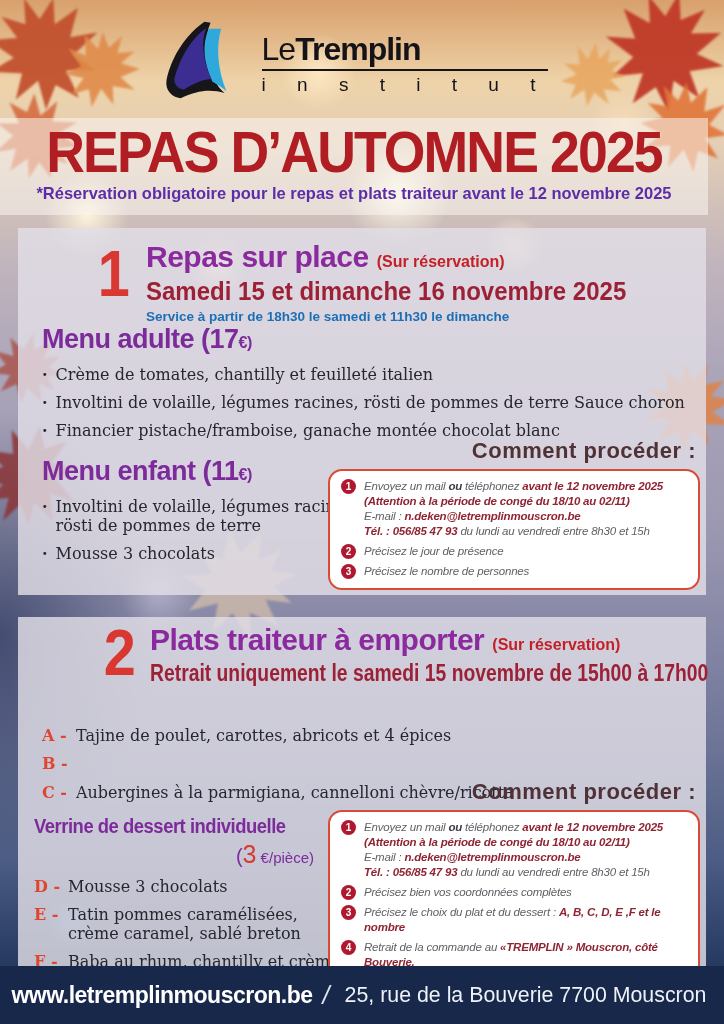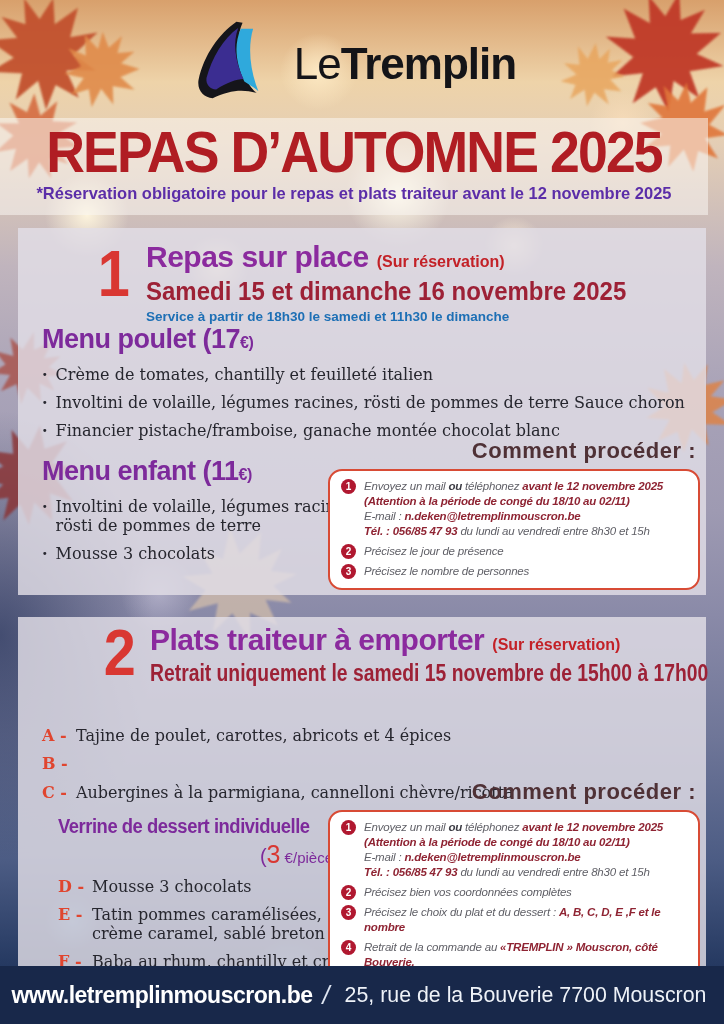--- a/index.html
+++ b/index.html
@@ -18,21 +18,21 @@
     radial-gradient(circle 62px at 40% 96%, rgba(120,200,235,.35), rgba(120,200,235,0) 70%),
     radial-gradient(circle 40px at 10% 90%, rgba(100,180,225,.32), rgba(100,180,225,0) 70%),
     radial-gradient(circle 72px at 76% 93%, rgba(95,165,215,.28), rgba(95,165,215,0) 70%),
     linear-gradient(180deg,#d8a06c 0%,#eed3a9 8%,#e4ceb5 14%,#c0b4bd 26%,#a9a3b8 38%,
                     #9e9ab2 50%,#8a8aa8 60%,#6f7698 72%,#4c5c84 84%,#263a62 94%,#16264a 100%);}
   .leaf{position:absolute;z-index:1;filter:blur(1px);}
   
   .logo{position:absolute;top:20px;left:0;right:0;z-index:2;display:flex;
         justify-content:center;align-items:center;gap:14px;transform:translateX(-12px);}
   .logo-mark{width:96px;height:88px;}
-  .brand{font-size:44px;line-height:1;color:#141418;letter-spacing:-1px;}
+  .brand{font-size:32px;line-height:1;color:#141418;letter-spacing:-1px;}
   .brand .b1{font-weight:400;}
   .brand .b2{font-weight:600;}
   .brand .b3{font-weight:800;}
   .brand-sub{margin-top:4px;border-top:2.5px solid #141418;padding-top:3px;
              font-size:19px;letter-spacing:13px;color:#141418;font-weight:500;}
   
   .band{position:absolute;top:118px;left:0;right:16px;height:97px;z-index:2;
         background:rgba(250,245,242,.55);text-align:center;padding-top:5px;box-sizing:border-box;}
   .title{margin:0;font-size:57px;font-weight:800;color:#b01d23;line-height:1.02;
          letter-spacing:-2px;transform:scaleX(.94);white-space:nowrap;}
@@ -64,21 +64,21 @@
           color:#26262e;margin-bottom:9px;line-height:1.2;}
   .m-item .dot{font-weight:700;}
   .mi-text{white-space:pre-line;}
   
   .l-item{display:flex;gap:6px;font-family:"DejaVu Serif",serif;font-size:16px;
           color:#26262e;margin-bottom:10px;line-height:1.15;}
   .l-item .letter{color:#e0452f;font-weight:700;min-width:28px;}
   .li-text{white-space:pre-line;}
   .brasserie-h{position:absolute;left:24px;top:66px;font-size:24px;}
   .abc{position:absolute;left:24px;top:110px;width:650px;}
-  .verrine{position:absolute;left:40px;top:198px;width:308px;}
+  .verrine{position:absolute;left:16px;top:198px;width:308px;}
   .verrine-h{margin:0;font-size:20px;white-space:nowrap;transform:scaleX(.92);
              transform-origin:left;}
   .verrine-price{text-align:right;padding-right:28px;margin:2px 0 9px;color:#7d2a9b;font-weight:400;}
   .vp-open{font-size:20px;}
   .vp-digit{color:#d93732;font-size:25px;}
   .vp-unit{font-size:15px;}
   
   .proc{position:absolute;right:6px;width:372px;}
   .panel1 .proc{top:210px;}
   .panel2 .proc{top:162px;}
@@ -139,37 +139,38 @@
     </svg>
 
   <header class="logo">
     <svg class="logo-mark" viewBox="0 0 100 100">
       <path d="M55 2 C35 16 18 40 12 68 C10 80 18 88 28 89 C46 80 62 78 78 83 C70 76 66 70 68 62 C58 40 54 20 62 3 Z" fill="#15151a"></path>
       <path d="M60 10 C52 28 54 48 64 70 C70 74 76 77 80 81 C70 56 68 30 74 10 Z" fill="#2fa9dc"></path>
       <path d="M57 9 C40 21 27 43 21 66 C20 73 25 79 32 79 C44 71 55 67 63 67 C53 45 51 25 57 9 Z" fill="#3b2d91"></path>
     </svg>
     <div class="logo-text">
       <div class="brand"><span class="b1">Le</span><span class="b2">Trem</span><span class="b3">plin</span></div>
+      <div class="brand-sub">i n s t i t u t</div>
     </div>
   </header>
 
   <div class="band">
     <h1 class="title">REPAS D’AUTOMNE 2025</h1>
     <p class="subtitle">*Réservation obligatoire pour le repas et plats traiteur avant le 12 novembre 2025</p>
   </div>
 
   <section class="panel panel1">
     <div class="sec-num">1</div>
     <div class="sec-head">
       <div><span class="sec-title">Repas sur place</span><span class="sec-note">(Sur réservation)</span></div>
       <div class="sec-date">Samedi 15 et dimanche 16 novembre 2025</div>
       <div class="sec-service">Service à partir de 18h30 le samedi et 11h30 le dimanche</div>
     </div>
     <div class="menu-col">
-      <h2 class="menu-h"><span>Menu poulet</span> <span class="price"><span>(17</span><span class="p-sm">€)</span></span></h2>
+      <h2 class="menu-h"><span>Menu adulte</span> <span class="price"><span>(17</span><span class="p-sm">€)</span></span></h2>
       <div class="m-list">
           <div class="m-item">
             <span class="dot">·</span>
             <span class="mi-text">Crème de tomates, chantilly et feuilleté italien</span>
           </div>
           <div class="m-item">
             <span class="dot">·</span>
             <span class="mi-text">Involtini de volaille, légumes racines, rösti de pommes de terre Sauce choron</span>
           </div>
           <div class="m-item">

